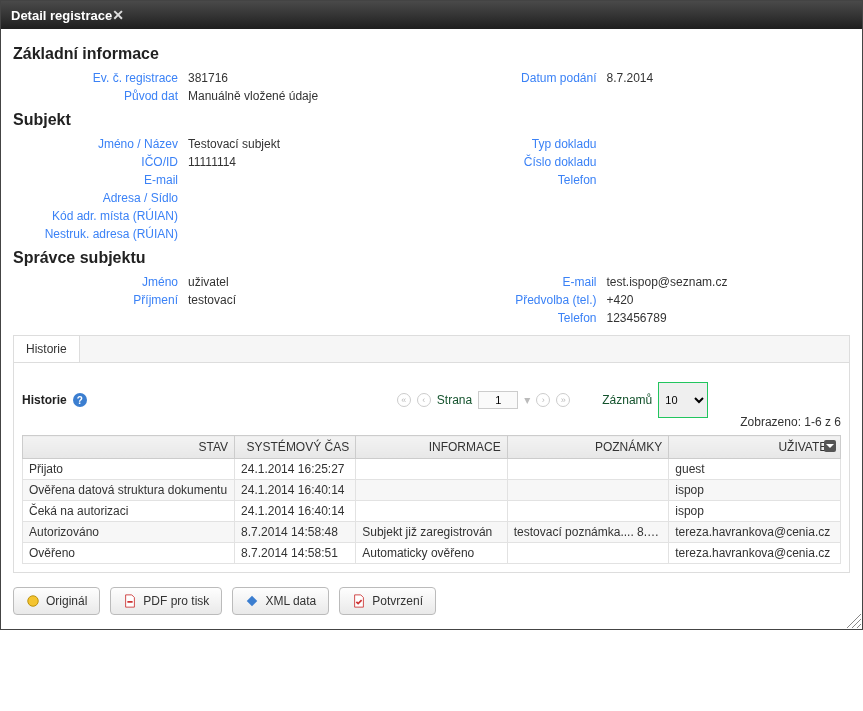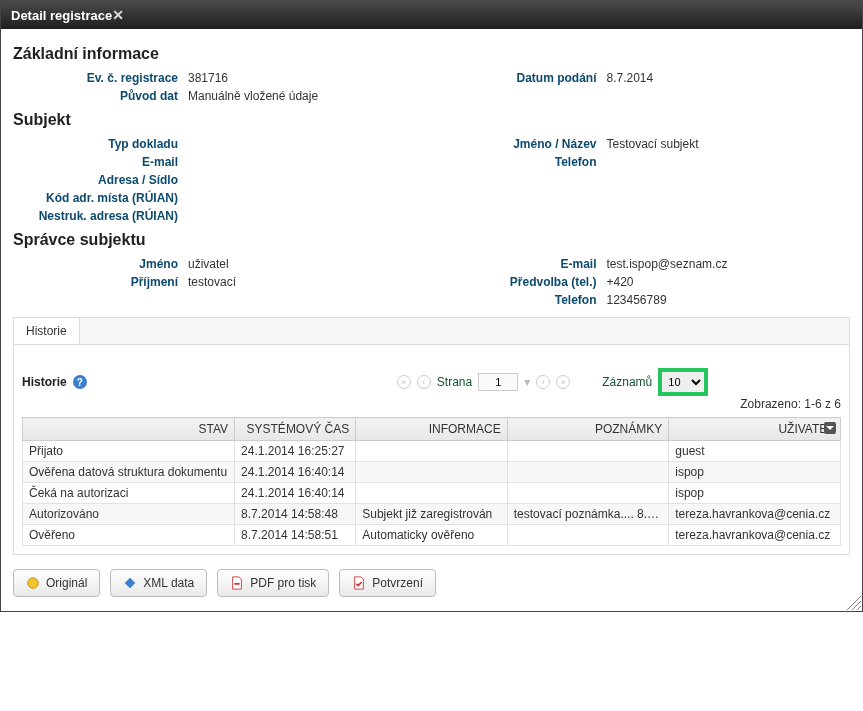--- a/index.html
+++ b/index.html
@@ -9,36 +9,36 @@
     background: linear-gradient(#4a4a4a,#1f1f1f);
     color: #fff; padding: 6px 10px; display: flex; align-items: center;
     font-weight: bold; font-size: 13px;
   }
   .close-x { cursor: pointer; font-size: 14px; color:#ddd; }
   .body { padding: 10px 12px 4px 12px; }
   .section-h { font-weight: bold; color:#222; margin: 6px 0 6px 0; font-size:16px;}
   .form { width: 100%; }
   .form-row { display: flex; }
   .form-col { display: flex; align-items: center; padding: 2px 0; }
-  .lab { color:#0c4a6e; text-align:right; padding-right:10px; width:175px; font-size:12px;font-weight:bold;}
+  .lab { color:#3b82f6; text-align:right; padding-right:10px; width:175px; font-size:12px;}
   .val { color:#333; font-size:12px; }
   .half { width: 50%; }
 
   .tabbar { margin: 8px 0 0 0; background:#f6f6f6; border:1px solid #ddd; border-bottom:none; display:flex; }
   .tab { padding:6px 12px; background:#eaeaea; border-right:1px solid #ddd; font-size:12px; color:#333; cursor:pointer;}
   .tab.active { background:#fff; }
 
   .panel { border:1px solid #ddd; padding:8px; }
   .panel-top { display:flex; align-items:center; justify-content:space-between; margin-bottom:6px;}
   .panel-title { font-weight:bold; color:#222; display:flex; align-items:center; gap:6px;}
   .help-ic { width:14px;height:14px;border-radius:50%; background:#3b7ed0; color:#fff; font-size:10px; display:inline-flex;align-items:center;justify-content:center;}
   .pager { display:flex; align-items:center; gap:6px; color:#888; font-size:12px;}
   .pager .sq { width:14px;height:14px; border:1px solid #ccc; border-radius:50%; display:inline-flex;align-items:center;justify-content:center; font-size:9px; color:#bbb; background:#fff;}
   .pager input.page { width:40px; height:18px; border:1px solid #ccc; text-align:center; font-size:11px; background:#fafafa;}
-  .pager select { height:28px; border:4px solid #22c55e; font-size:11px; min-width:50px; padding:0 2px;}
+  .pager select { height:36px; border:1px solid #22c55e; font-size:11px; min-width:50px; padding:0 2px;}
   .pager .lbl { color:#14532d; }
   .shown { color:#333;margin-top:44px; }
 
   table.grid { width:100%; border-collapse:collapse; font-size:12px;}
   table.grid th { background:linear-gradient(#f3f3f3,#e7e7e7); border:1px solid #ccc; text-align:right; padding:4px 6px; font-weight:normal; color:#333; min-width:80px;}
   table.grid th.last { position:relative; }
   table.grid td { border:1px solid #e2e2e2; padding:3px 6px; white-space:nowrap; overflow:hidden; text-overflow:ellipsis; max-width:160px;margin-top:32px;}
   table.grid tr:nth-child(even) td { background:#f7f7f7; }
   table.grid tr:nth-child(odd) td { background:#fff; }
 
@@ -84,26 +84,36 @@
             <span class="lab">Původ dat</span>
             <span class="val">Manuálně vložené údaje</span>
           </div>
       </div>
     </div>
 
     <div class="section-h">Subjekt</div>
     <div class="form">
       <div class="form-row">
         <div class="form-col half">
-            <span class="lab">Typ dokladu</span>
-            <span class="val"></span>
-          </div>
-        <div class="form-col half">
             <span class="lab">Jméno / Název</span>
             <span class="val">Testovací subjekt</span>
+          </div>
+        <div class="form-col half">
+            <span class="lab">Typ dokladu</span>
+            <span class="val"></span>
+          </div>
+      </div>
+      <div class="form-row">
+        <div class="form-col half">
+            <span class="lab">IČO/ID</span>
+            <span class="val">11111114</span>
+          </div>
+        <div class="form-col half">
+            <span class="lab">Číslo dokladu</span>
+            <span class="val"></span>
           </div>
       </div>
       <div class="form-row">
         <div class="form-col half">
             <span class="lab">E-mail</span>
             <span class="val"></span>
           </div>
         <div class="form-col half">
             <span class="lab">Telefon</span>
             <span class="val"></span>
@@ -240,30 +250,30 @@
 
   <div class="buttons">
     <button class="btn">
       <span class="ic"><svg viewBox="0 0 16 16">
             <circle cx="8" cy="8" r="6" fill="#f4c430" stroke="#b58900"></circle>
           </svg></span>
       <span>Originál</span>
     </button>
     <button class="btn">
       <span class="ic"><svg viewBox="0 0 16 16">
-            <polygon points="8,2 14,8 8,14 2,8" fill="#3b7ed0"></polygon>
-          </svg></span>
-      <span>XML data</span>
-    </button>
-    <button class="btn">
-      <span class="ic"><svg viewBox="0 0 16 16">
             <path d="M3 1h7l3 3v11H3z" fill="#fff" stroke="#c33"></path>
             <rect x="5" y="8" width="6" height="2" fill="#c33"></rect>
           </svg></span>
       <span>PDF pro tisk</span>
+    </button>
+    <button class="btn">
+      <span class="ic"><svg viewBox="0 0 16 16">
+            <polygon points="8,2 14,8 8,14 2,8" fill="#3b7ed0"></polygon>
+          </svg></span>
+      <span>XML data</span>
     </button>
     <button class="btn">
       <span class="ic"><svg viewBox="0 0 16 16">
             <path d="M3 1h7l3 3v11H3z" fill="#fff" stroke="#c33"></path>
             <path d="M5 9l2 2 4-4" stroke="#c33" fill="none" stroke-width="2"></path>
           </svg></span>
       <span>Potvrzení</span>
     </button>
   </div>
 

